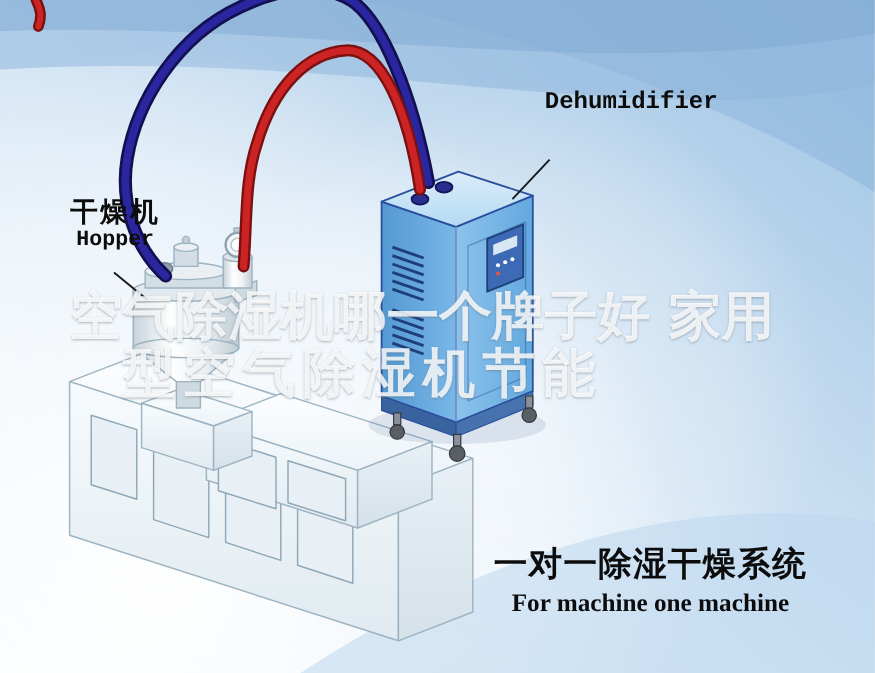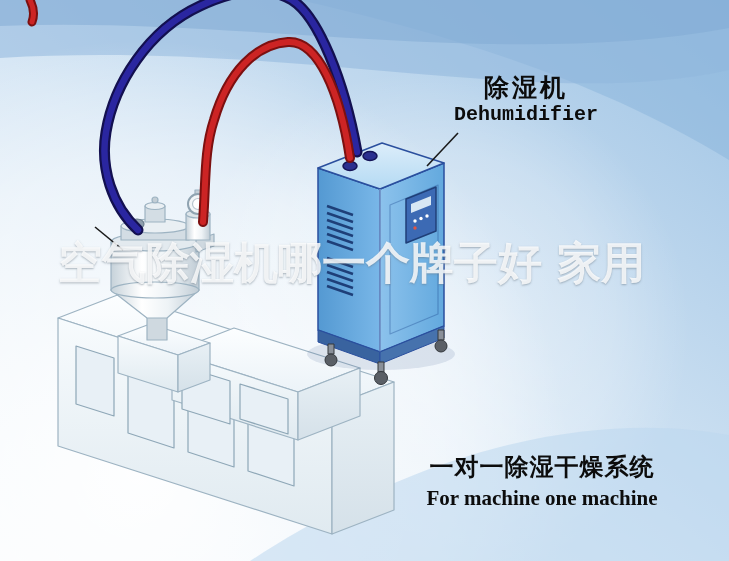--- a/index.html
+++ b/index.html
@@ -9,21 +9,21 @@
   .label{position:absolute;z-index:4;color:#0c0c0c;text-align:center;line-height:1.15;}
   .label .zh{font-weight:bold;}
   .label .en{font-weight:bold;font-family:Liberation Mono, monospace;}
   .hopper-label{left:48px;top:164px;width:96px;}
   .hopper-label .zh{font-size:23px;letter-spacing:2px;}
   .hopper-label .en{font-size:18px;}
   .dehu-label{left:446px;top:74px;width:160px;}
   .dehu-label .zh{font-size:25px;letter-spacing:3px;}
   .dehu-label .en{font-size:20px;}
   .caption{left:392px;top:454px;width:300px;z-index:4;}
-  .caption .zh{font-size:24px;letter-spacing:1px;}
+  .caption .zh{font-size:28px;letter-spacing:1px;}
   .caption .en{font-family:"Liberation Serif","DejaVu Serif",serif;font-size:21px;margin-top:4px;}
   .watermark{position:absolute;z-index:3;font-weight:bold;white-space:nowrap;
     color:rgba(255,255,255,0.82);text-shadow:0 1px 2px rgba(100,115,130,0.5);}
   .wm1{left:58px;top:234px;font-size:44px;}
   .wm2{left:102px;top:282px;font-size:44px;letter-spacing:6px;}
 </style>
 </head>
 <body>
 
 <div class="stage">
@@ -187,24 +187,28 @@
     <path d="M 203,222 C 206,182 204,150 214,120 C 228,72 256,44 288,42 C 318,40 340,92 350,158" stroke="#cc2424" stroke-width="6"></path>
     <path d="M 30,0 C 34,8 35,14 32,22" stroke="#7c1010" stroke-width="9"></path>
     <path d="M 30,0 C 34,8 35,14 32,22" stroke="#cc2424" stroke-width="5"></path>
   </g>
 
   <line x1="95" y1="227" x2="123" y2="250" stroke="#1a1a1a" stroke-width="1.6"></line>
   <line x1="458" y1="133" x2="427" y2="166" stroke="#1a1a1a" stroke-width="1.6"></line>
 </svg>
 
 <div class="watermark wm1">空气除湿机哪一个牌子好 家用</div>
-
+<div class="watermark wm2">型空气除湿机节能</div>
+
+<div class="label hopper-label">
+  <div class="zh">干燥机</div>
+  <div class="en">Hopper</div>
+</div>
 
 <div class="label dehu-label">
-  <div class="zh">除湿机</div>
   <div class="en">Dehumidifier</div>
 </div>
 
 <div class="label caption">
   <div class="zh">一对一除湿干燥系统</div>
   <div class="en">For machine one machine</div>
 </div>
 
 </div>
 

